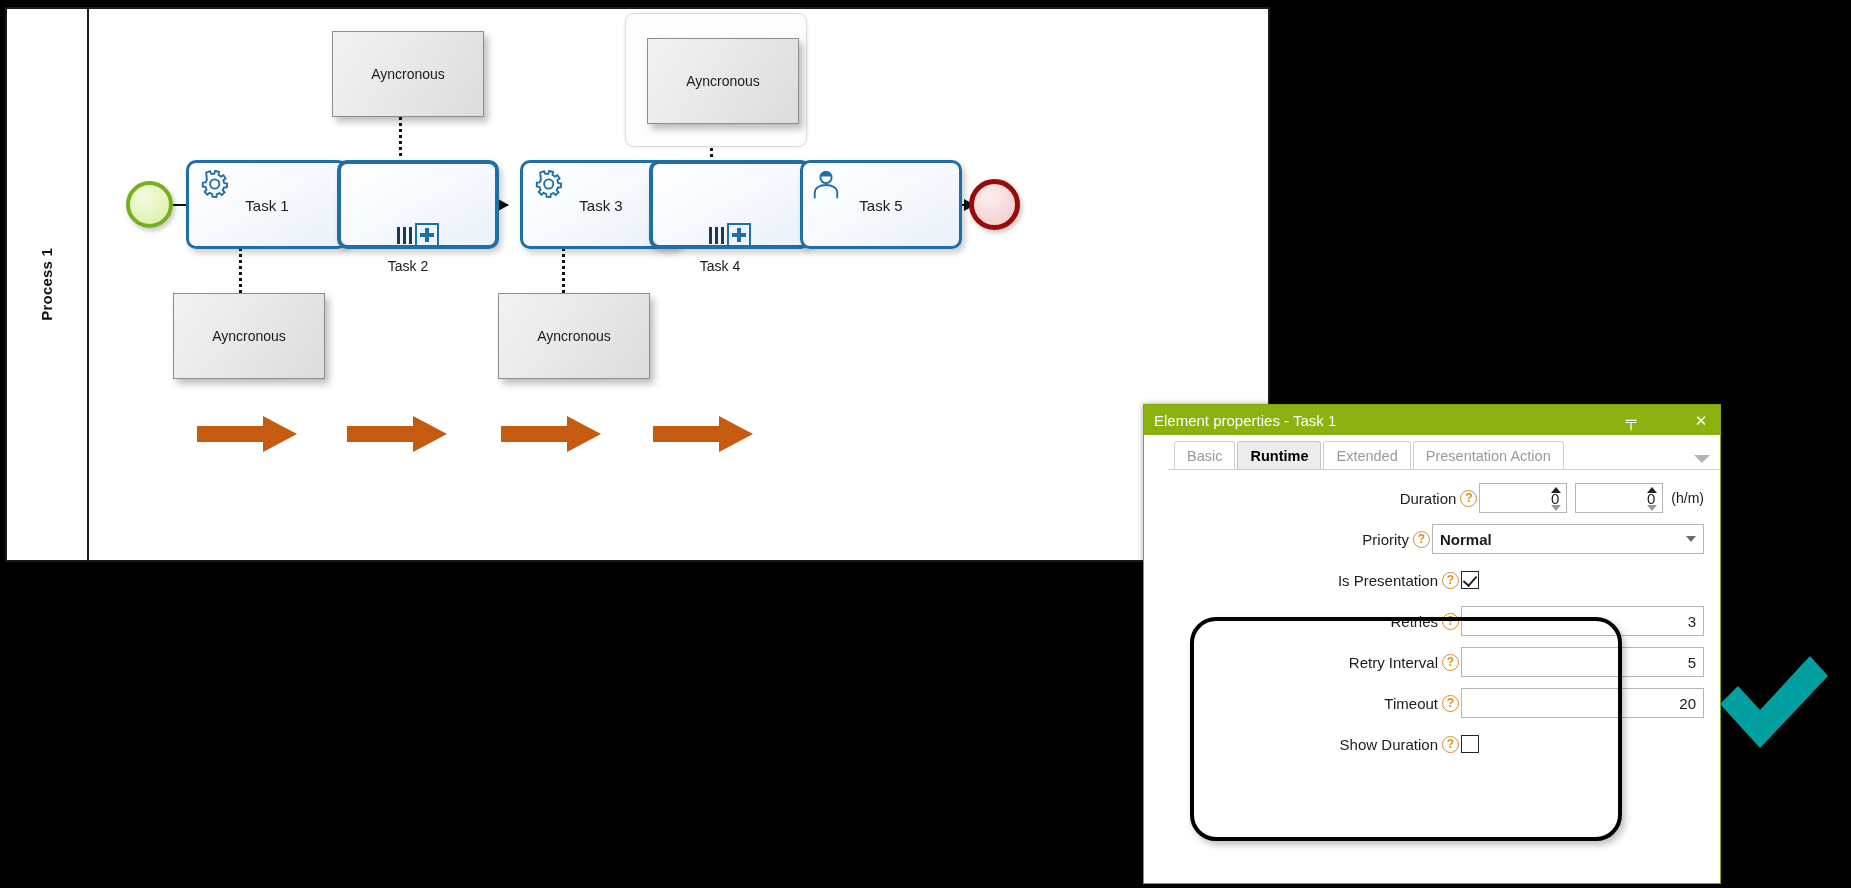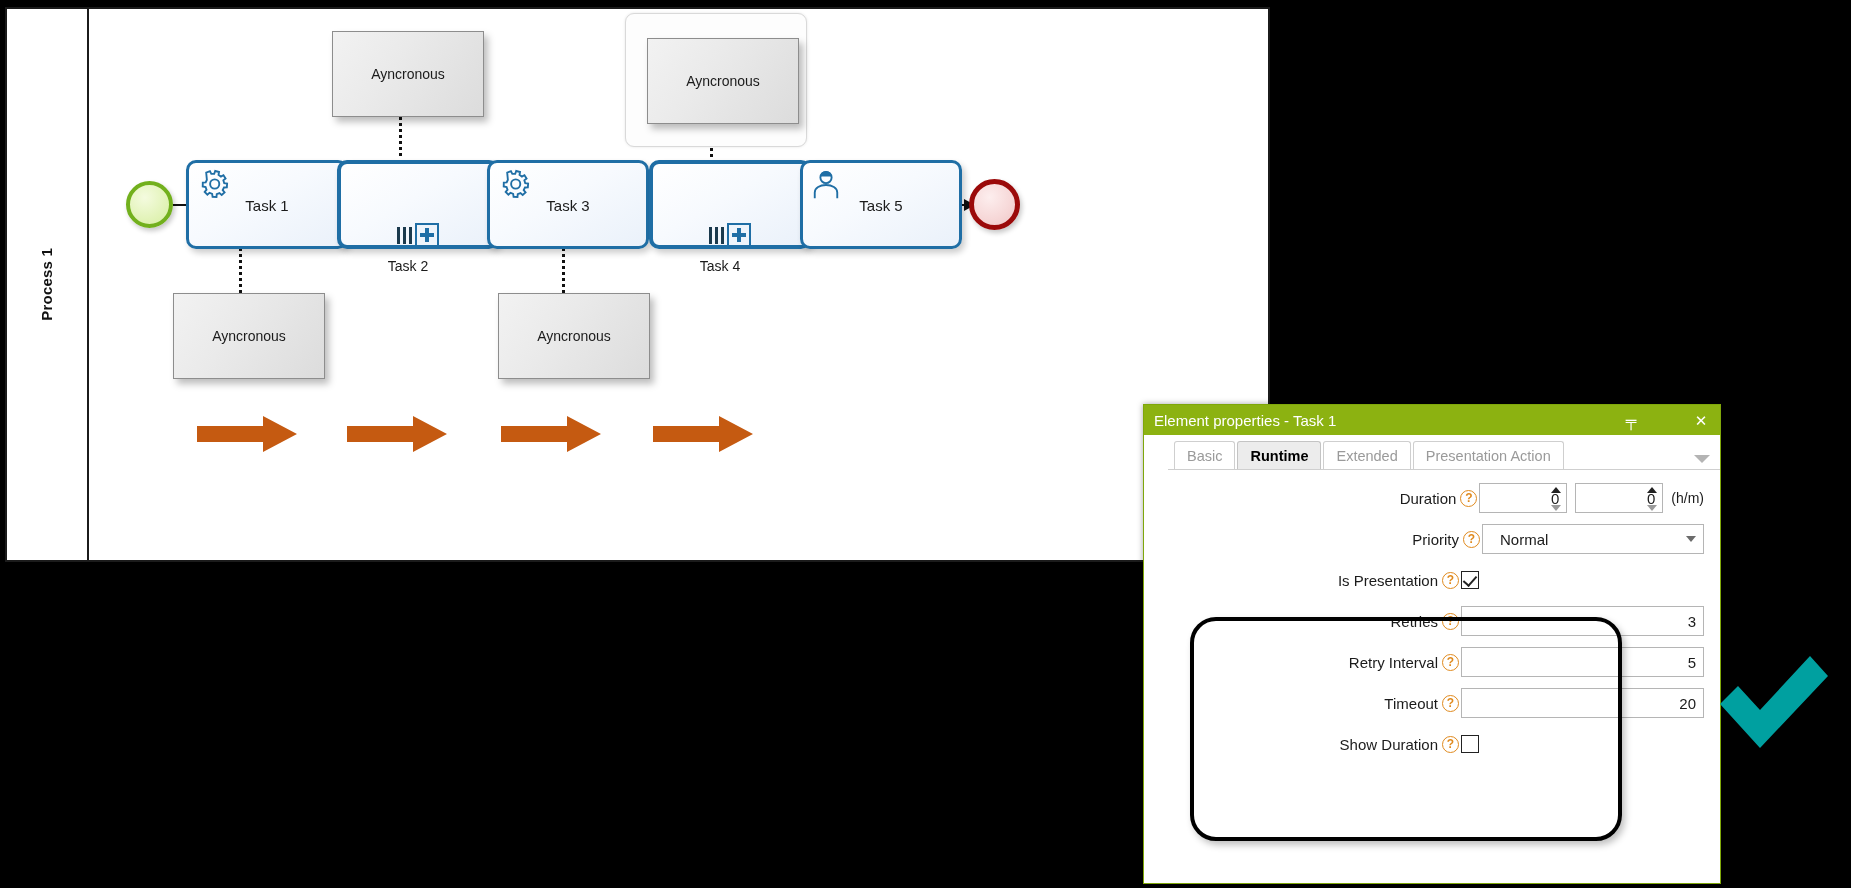--- a/index.html
+++ b/index.html
@@ -88,23 +88,23 @@
   .txtbox{border:1px solid #b5b5b5;background:#fff;height:30px;box-sizing:border-box;
       display:flex;align-items:center;justify-content:flex-end;padding-right:7px;
       font-size:15px;color:#1b1b1b;}
   .spin{position:relative;width:88px;}
   .spin .arrows{position:absolute;right:5px;top:3px;width:11px;height:24px;
       display:flex;flex-direction:column;justify-content:space-between;align-items:center;cursor:pointer;}
   .spin .arrows i{display:block;width:0;height:0;border-left:5px solid transparent;border-right:5px solid transparent;}
   .spin .arrows i.up{border-bottom:6px solid #222;}
   .spin .arrows i.dn{border-top:6px solid #9a9a9a;}
   .unit{font-size:14px;color:#1b1b1b;margin-left:8px;}
-  .combo{flex:none;width:222px;height:30px;border:1px solid #b5b5b5;background:#fff;
-      display:flex;align-items:center;padding-left:17px;font-size:15px;color:#1b1b1b;
-      box-sizing:border-box;cursor:pointer;position:relative;}
+  .combo{flex:none;width:272px;height:30px;border:1px solid #b5b5b5;background:#fff;
+      display:flex;align-items:center;padding-left:7px;font-size:15px;color:#1b1b1b;
+      box-sizing:border-box;cursor:pointer;position:relative;font-weight:bold;}
   .combo .cv{flex:1;}
   .combo .carat{width:0;height:0;border-left:5px solid transparent;border-right:5px solid transparent;
       border-top:6px solid #6b6b6b;margin-right:7px;}
   .chk{width:18px;height:18px;border:1.5px solid #222;background:#fff;box-sizing:border-box;
       position:relative;cursor:pointer;flex:none;}
   .chk.on:after{content:"";position:absolute;left:4px;top:1px;width:6px;height:11px;
       border:solid #222;border-width:0 2px 2px 0;transform:rotate(42deg);}
   .wide{flex:none;width:243px;}
   #highlight-box{position:absolute;left:46px;top:147px;width:432px;height:224px;
       border:4px solid #000;border-radius:26px;box-sizing:border-box;
@@ -145,21 +145,21 @@
       <span class="par-bars">
           <i></i>
           <i></i>
           <i></i>
         </span>
       <span class="plus-box"></span>
     </div>
   </div>
   <div class="task-ext-label" style="left:321px;top:249px;">Task 2</div>
 
-  <div class="task" style="left:480px;top:151px;padding-left:26px;">
+  <div class="task" style="left:513px;top:151px;padding-left:26px;">
     <svg class="gear-icon" viewBox="0 0 40 40">
       <g fill="none" stroke="#1F6EA5" stroke-width="2.2">
         <path d="M12 6.5 l4.4-1.6 1.6 3.2 3.4-.1 1.2-3.3 4.5 1.2-.6 3.4 2.8 2 3-1.7 2.5 3.9-2.6 2.2 1 3.3 3.4.4-.3 4.6-3.4.1-1.5 3.1 2.2 2.6-3.4 3.1-2.6-2.2-3.2 1.2-.3 3.4-4.6-.2-.5-3.4-3.1-1.4-2.5 2.3-3.2-3.3 2.2-2.6-1.1-3.2-3.4-.5.1-4.6 3.4-.3 1.4-3.1z"></path>
         <circle cx="22" cy="20" r="5.4"></circle>
       </g>
     </svg>
     <div class="task-label">Task 3</div>
   </div>
 
   <div class="task sub" style="left:642px;top:151px;">

